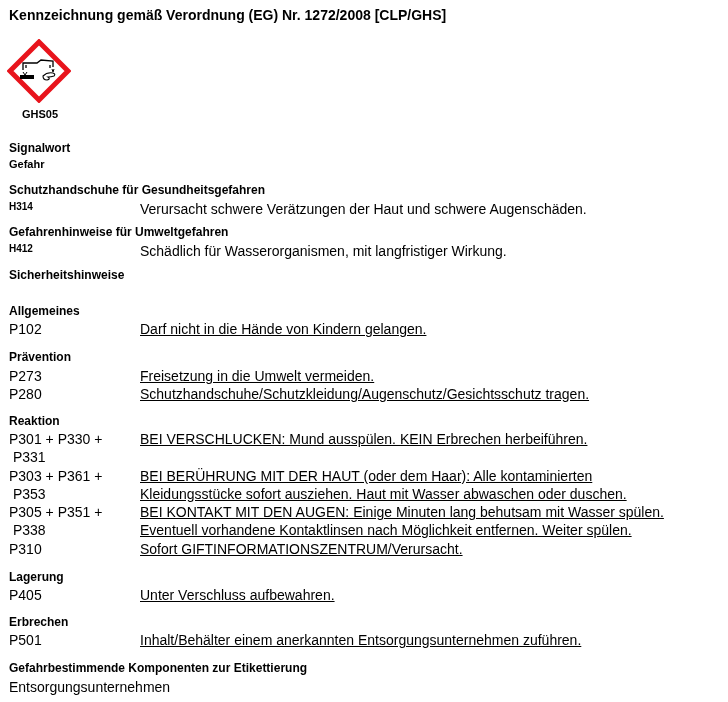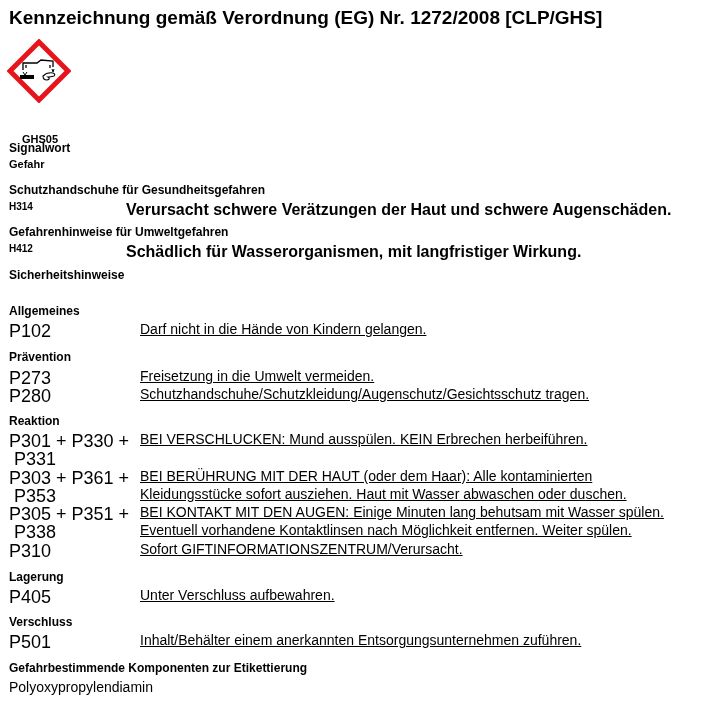--- a/index.html
+++ b/index.html
@@ -2,32 +2,32 @@
 <html><head>
 <meta charset="utf-8">
 <style>
   html, body { margin: 0; padding: 0; background: #ffffff; }
   body {
     width: 728px; height: 702px; position: relative; overflow: hidden;
     font-family: "Liberation Sans", sans-serif; color: #000;
   }
   .title {
     position: absolute; left: 9px; top: 7px;
-    font-size: 19px; font-weight: bold; white-space: nowrap;
+    font-size: 14px; font-weight: bold; white-space: nowrap;
   }
   .pict { position: absolute; left: 7px; top: 39px; width: 64px; height: 64px; }
   .pict-label {
     position: absolute; left: 22px; top: 108px;
-    font-size: 11px; font-weight: bold; margin-top: 25px;
+    font-size: 11px; font-weight: bold;
   }
   .h { position: absolute; left: 9px; font-size: 12px; font-weight: bold; white-space: nowrap; }
   .s { position: absolute; left: 9px; font-size: 11px; font-weight: bold; white-space: nowrap; }
   .sc { position: absolute; left: 9px; font-size: 10px; font-weight: bold; white-space: nowrap; }
-  .st { position: absolute; left: 126px; font-size: 16px; font-weight: bold; white-space: nowrap; }
-  .pc { position: absolute; left: 9px; font-size: 18px; white-space: nowrap; }
+  .st { position: absolute; left: 140px; font-size: 14px; font-weight: normal; white-space: nowrap; }
+  .pc { position: absolute; left: 9px; font-size: 14px; white-space: nowrap; }
   .pt { position: absolute; left: 140px; font-size: 14px; white-space: nowrap; text-decoration: underline; }
   .n { position: absolute; left: 9px; font-size: 14px; white-space: nowrap; }
 </style>
 </head>
 <body>
 
 <div class="title">Kennzeichnung gemäß Verordnung (EG) Nr. 1272/2008 [CLP/GHS]</div>
 
 <svg class="pict" viewBox="0 0 64 64">
   <polygon points="32,3 61,32 32,61 3,32" fill="#fff" stroke="#e8141c" stroke-width="5"></polygon>
@@ -81,18 +81,18 @@
 <div class="pc" style="top:522px;white-space:pre"> P338</div>
 <div class="pt" style="top:522px">Eventuell vorhandene Kontaktlinsen nach Möglichkeit entfernen. Weiter spülen.</div>
 
 <div class="pc" style="top:541px">P310</div>
 <div class="pt" style="top:541px">Sofort GIFTINFORMATIONSZENTRUM/Verursacht.</div>
 
 <div class="h" style="top:570px">Lagerung</div>
 <div class="pc" style="top:587px">P405</div>
 <div class="pt" style="top:587px">Unter Verschluss aufbewahren.</div>
 
-<div class="h" style="top:615px">Verschluss</div>
+<div class="h" style="top:615px">Erbrechen</div>
 <div class="pc" style="top:632px">P501</div>
 <div class="pt" style="top:632px">Inhalt/Behälter einem anerkannten Entsorgungsunternehmen zuführen.</div>
 
 <div class="h" style="top:661px">Gefahrbestimmende Komponenten zur Etikettierung</div>
-<div class="n" style="top:679px">Polyoxypropylendiamin</div>
+<div class="n" style="top:679px">Entsorgungsunternehmen</div>
 
 </body></html>

